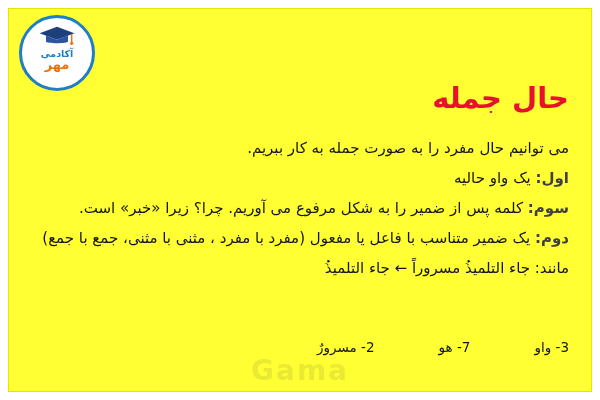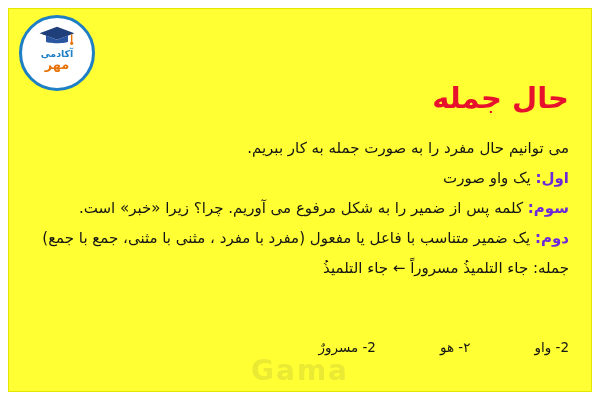--- a/index.html
+++ b/index.html
@@ -90,21 +90,21 @@
     text-align: right;
     color: #111111;
   }
   .line {
     font-size: 15px;
     line-height: 30px;
     white-space: nowrap;
     color: #151515;
   }
   .line .kw {
-    color: #6d28d9;
+    color: #404040;
     font-weight: bold;
   }
 
   
   .answers {
     position: absolute;
     right: 22px;
     top: 330px;
     width: 540px;
     direction: rtl;
@@ -148,34 +148,34 @@
     <span class="brand-top">آکادمی</span>
     <span class="brand-bot">مهر</span>
   </div>
 
   <div class="title">حال جمله</div>
 
   <div class="content">
     <div class="line">می توانیم حال مفرد را به صورت جمله به کار ببریم.</div>
     <div class="line">
       <span class="kw">اول:</span>
-      <span>یک واو صورت</span>
+      <span>یک واو حالیه</span>
     </div>
     <div class="line">
       <span class="kw">سوم:</span>
       <span>کلمه پس از ضمیر را به شکل مرفوع می آوریم. چرا؟ زیرا «خبر» است.</span>
     </div>
     <div class="line">
       <span class="kw">دوم:</span>
       <span>یک ضمیر متناسب با فاعل یا مفعول (مفرد با مفرد ، مثنی با مثنی، جمع با جمع)</span>
     </div>
-    <div class="line">جمله: جاء التلمیذُ مسروراً ← جاء التلمیذُ</div>
+    <div class="line">مانند: جاء التلمیذُ مسروراً ← جاء التلمیذُ</div>
   </div>
 
   <div class="answers">
-    <span class="ans">2- واو</span>
-    <span class="ans">۲- هو</span>
+    <span class="ans">3- واو</span>
+    <span class="ans">7- هو</span>
     <span class="ans">2- مسرورٌ</span>
   </div>
 
   <div class="watermark">Gama</div>
 
 </div>
 
 </body></html>

